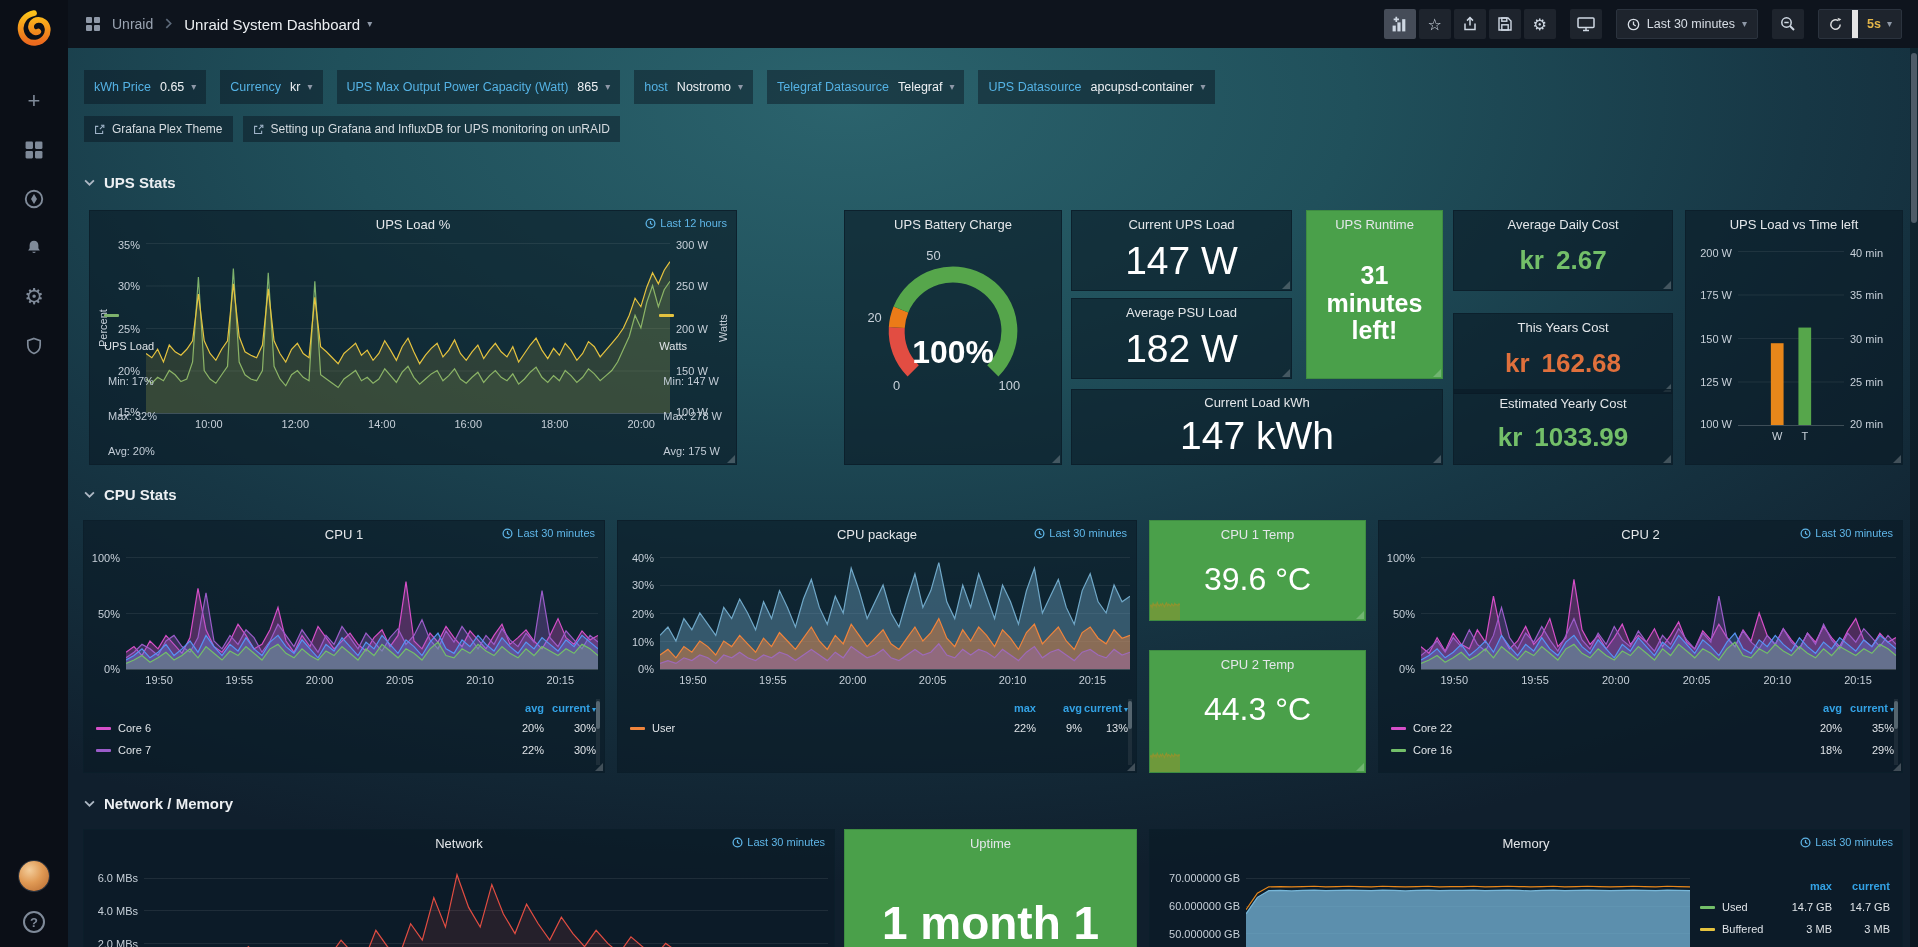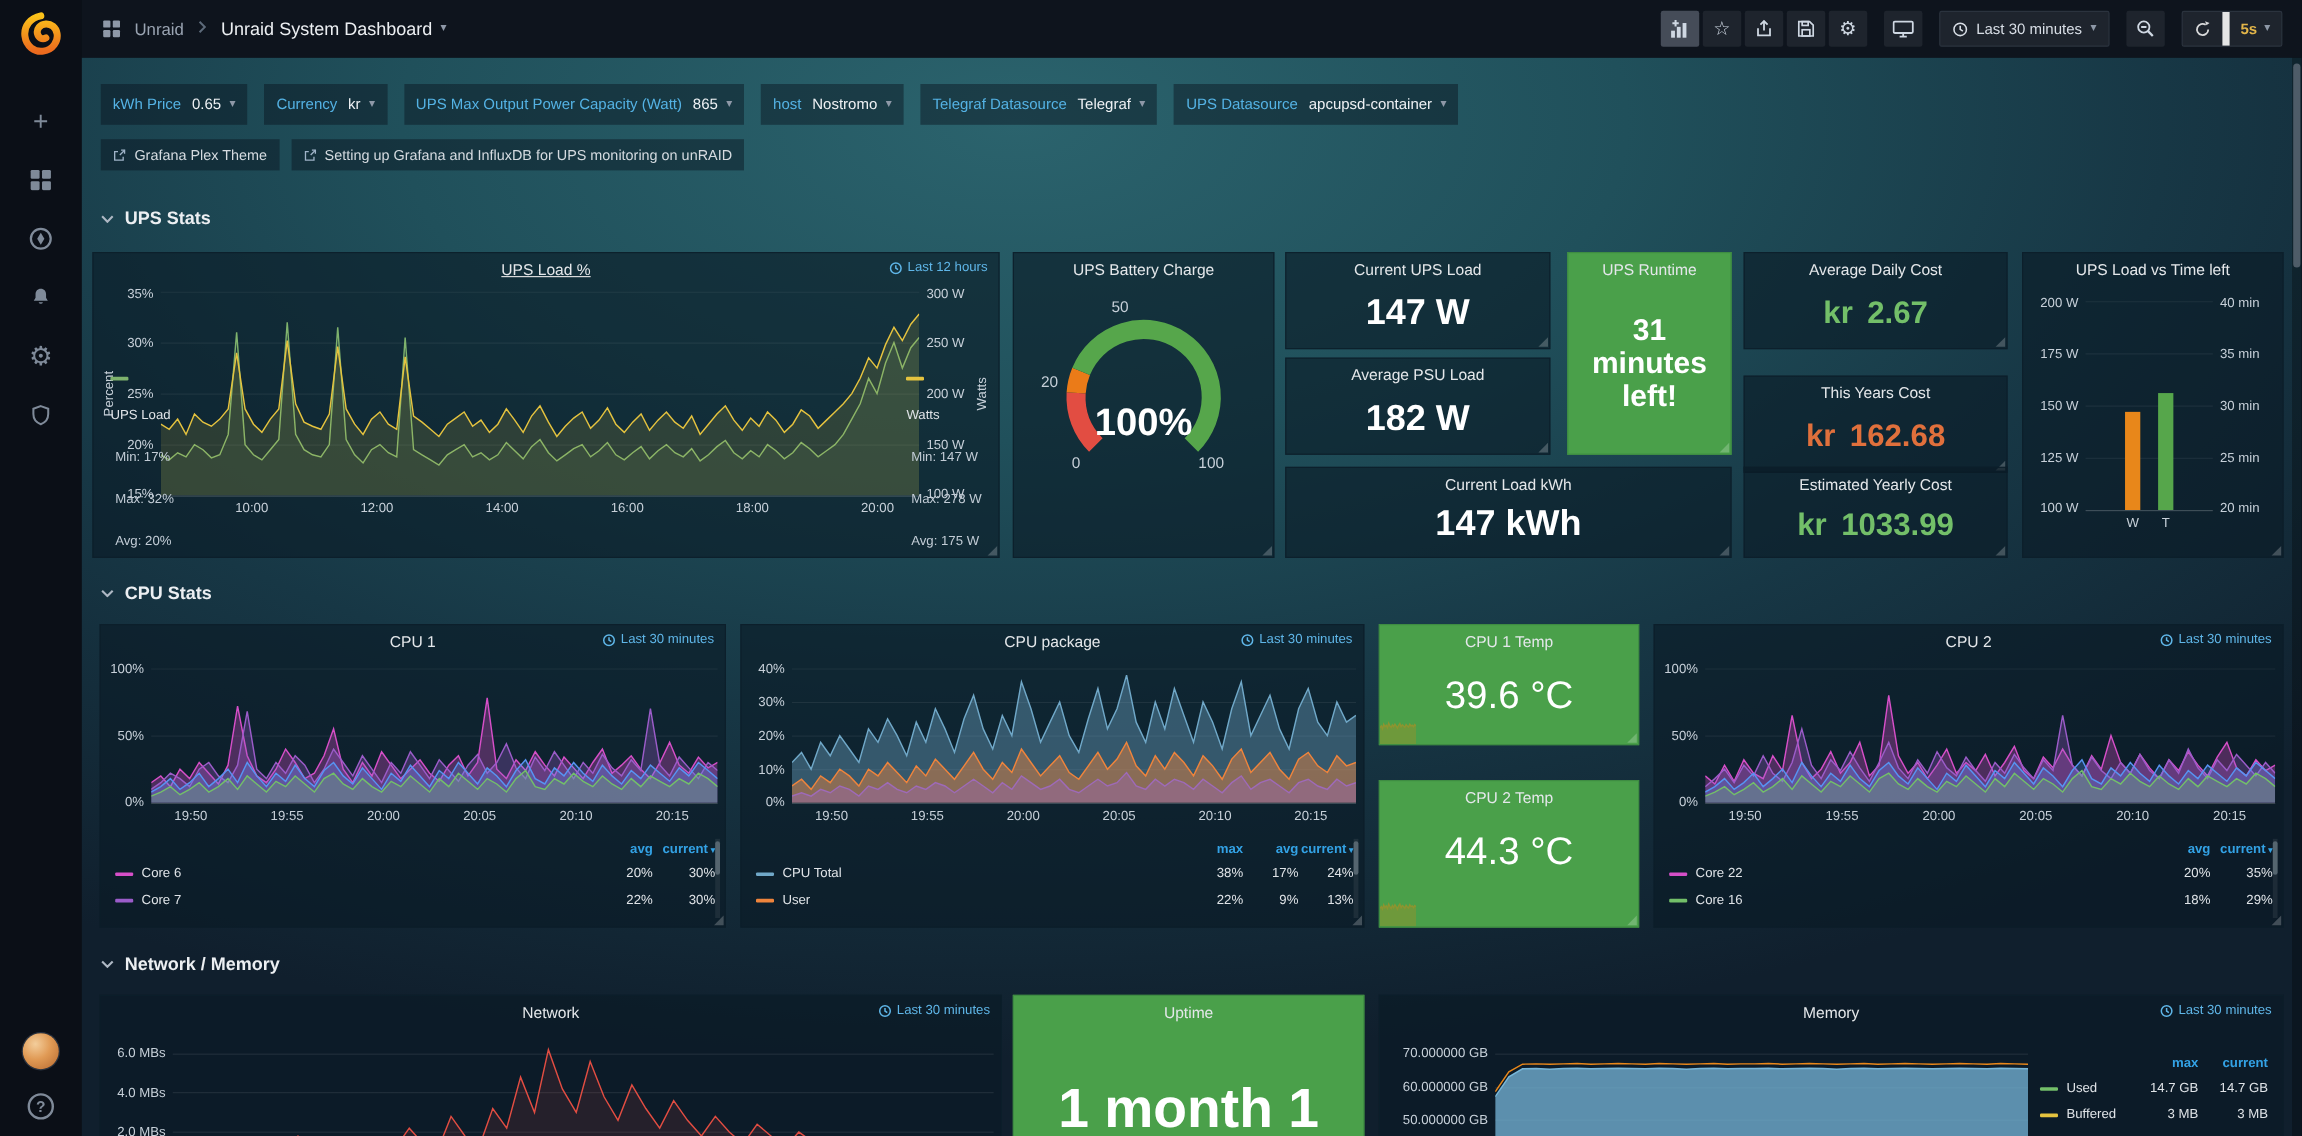--- a/index.html
+++ b/index.html
@@ -126,31 +126,31 @@
   .mem-legend .lt-head{height:20px;}
   .mtc{width:58px;text-align:right;}
 
   
   .gauge-wrap{position:absolute;left:0;right:0;top:34px;display:flex;justify-content:center;}
   .gtick{fill:#c7d0d9;font-size:10.5px;text-anchor:middle;font-family:"Liberation Sans",sans-serif;}
   .gval{fill:#fff;font-size:26px;font-weight:700;text-anchor:middle;font-family:"Liberation Sans",sans-serif;}
 
   
   .stat{display:flex;flex-direction:column;}
-  .statval{flex:1;display:flex;align-items:center;justify-content:center;gap:12px;font-size:30px;
-    font-weight:700;color:#fff;padding-bottom:6px;white-space:nowrap;}
+  .statval{flex:1;display:flex;align-items:center;justify-content:center;gap:12px;font-size:39px;
+    font-weight:400;color:#fff;padding-bottom:6px;white-space:nowrap;}
   .statval.cost{font-size:26px;font-weight:600;}
   .runval{flex:1;display:flex;align-items:center;justify-content:center;text-align:center;
     font-size:25px;font-weight:700;color:#fff;line-height:1.1;padding:0 10px 8px;}
   .tempval{position:absolute;left:0;right:0;top:40px;text-align:center;font-size:32px;font-weight:500;color:#fff;}
   .spark{position:absolute;left:0;right:0;bottom:0;height:30px;}
   .upval{position:absolute;left:0;right:0;top:66px;text-align:center;font-size:46px;font-weight:700;color:#fff;white-space:nowrap;}
 
   
-  #p-upsload{left:9px;top:162px;width:756px;height:255px;text-decoration:underline;}
+  #p-upsload{left:21px;top:162px;width:648px;height:255px;}
   #p-battery{left:776px;top:162px;width:218px;height:255px;}
   #p-curload{left:1003px;top:162px;width:221px;height:81px;}
   #p-avgpsu{left:1003px;top:250px;width:221px;height:81px;}
   #p-kwh{left:1003px;top:341px;width:372px;height:76px;}
   #p-runtime{left:1238px;top:162px;width:137px;height:169px;}
   #p-dailycost{left:1385px;top:162px;width:220px;height:81px;}
   #p-yearscost{left:1385px;top:265px;width:220px;height:81px;}
   #p-estcost{left:1385px;top:341px;width:220px;height:76px;}
   #p-bars{left:1617px;top:162px;width:218px;height:255px;}
   #rh-ups{left:16px;top:126px;}
@@ -643,27 +643,20 @@
           </div>
         </div>
       </div>
       <div class="legend-table">
         <div class="lt-head">
           <span class="ltc3">max</span>
           <span class="ltc3">avg</span>
           <span class="ltc3"><span>current</span><span class="sortc">▾</span></span>
         </div>
         <div class="lt-row">
-          <i class="ldash" style="background: rgb(112, 168, 200);"></i>
-          <span class="lt-name">CPU Total</span>
-          <span class="ltc3">38%</span>
-          <span class="ltc3">17%</span>
-          <span class="ltc3">24%</span>
-        </div>
-        <div class="lt-row">
           <i class="ldash" style="background: rgb(239, 132, 60);"></i>
           <span class="lt-name">User</span>
           <span class="ltc3">22%</span>
           <span class="ltc3">9%</span>
           <span class="ltc3">13%</span>
         </div>
         <div class="lscroll">
             <i></i>
           </div>
       </div>

